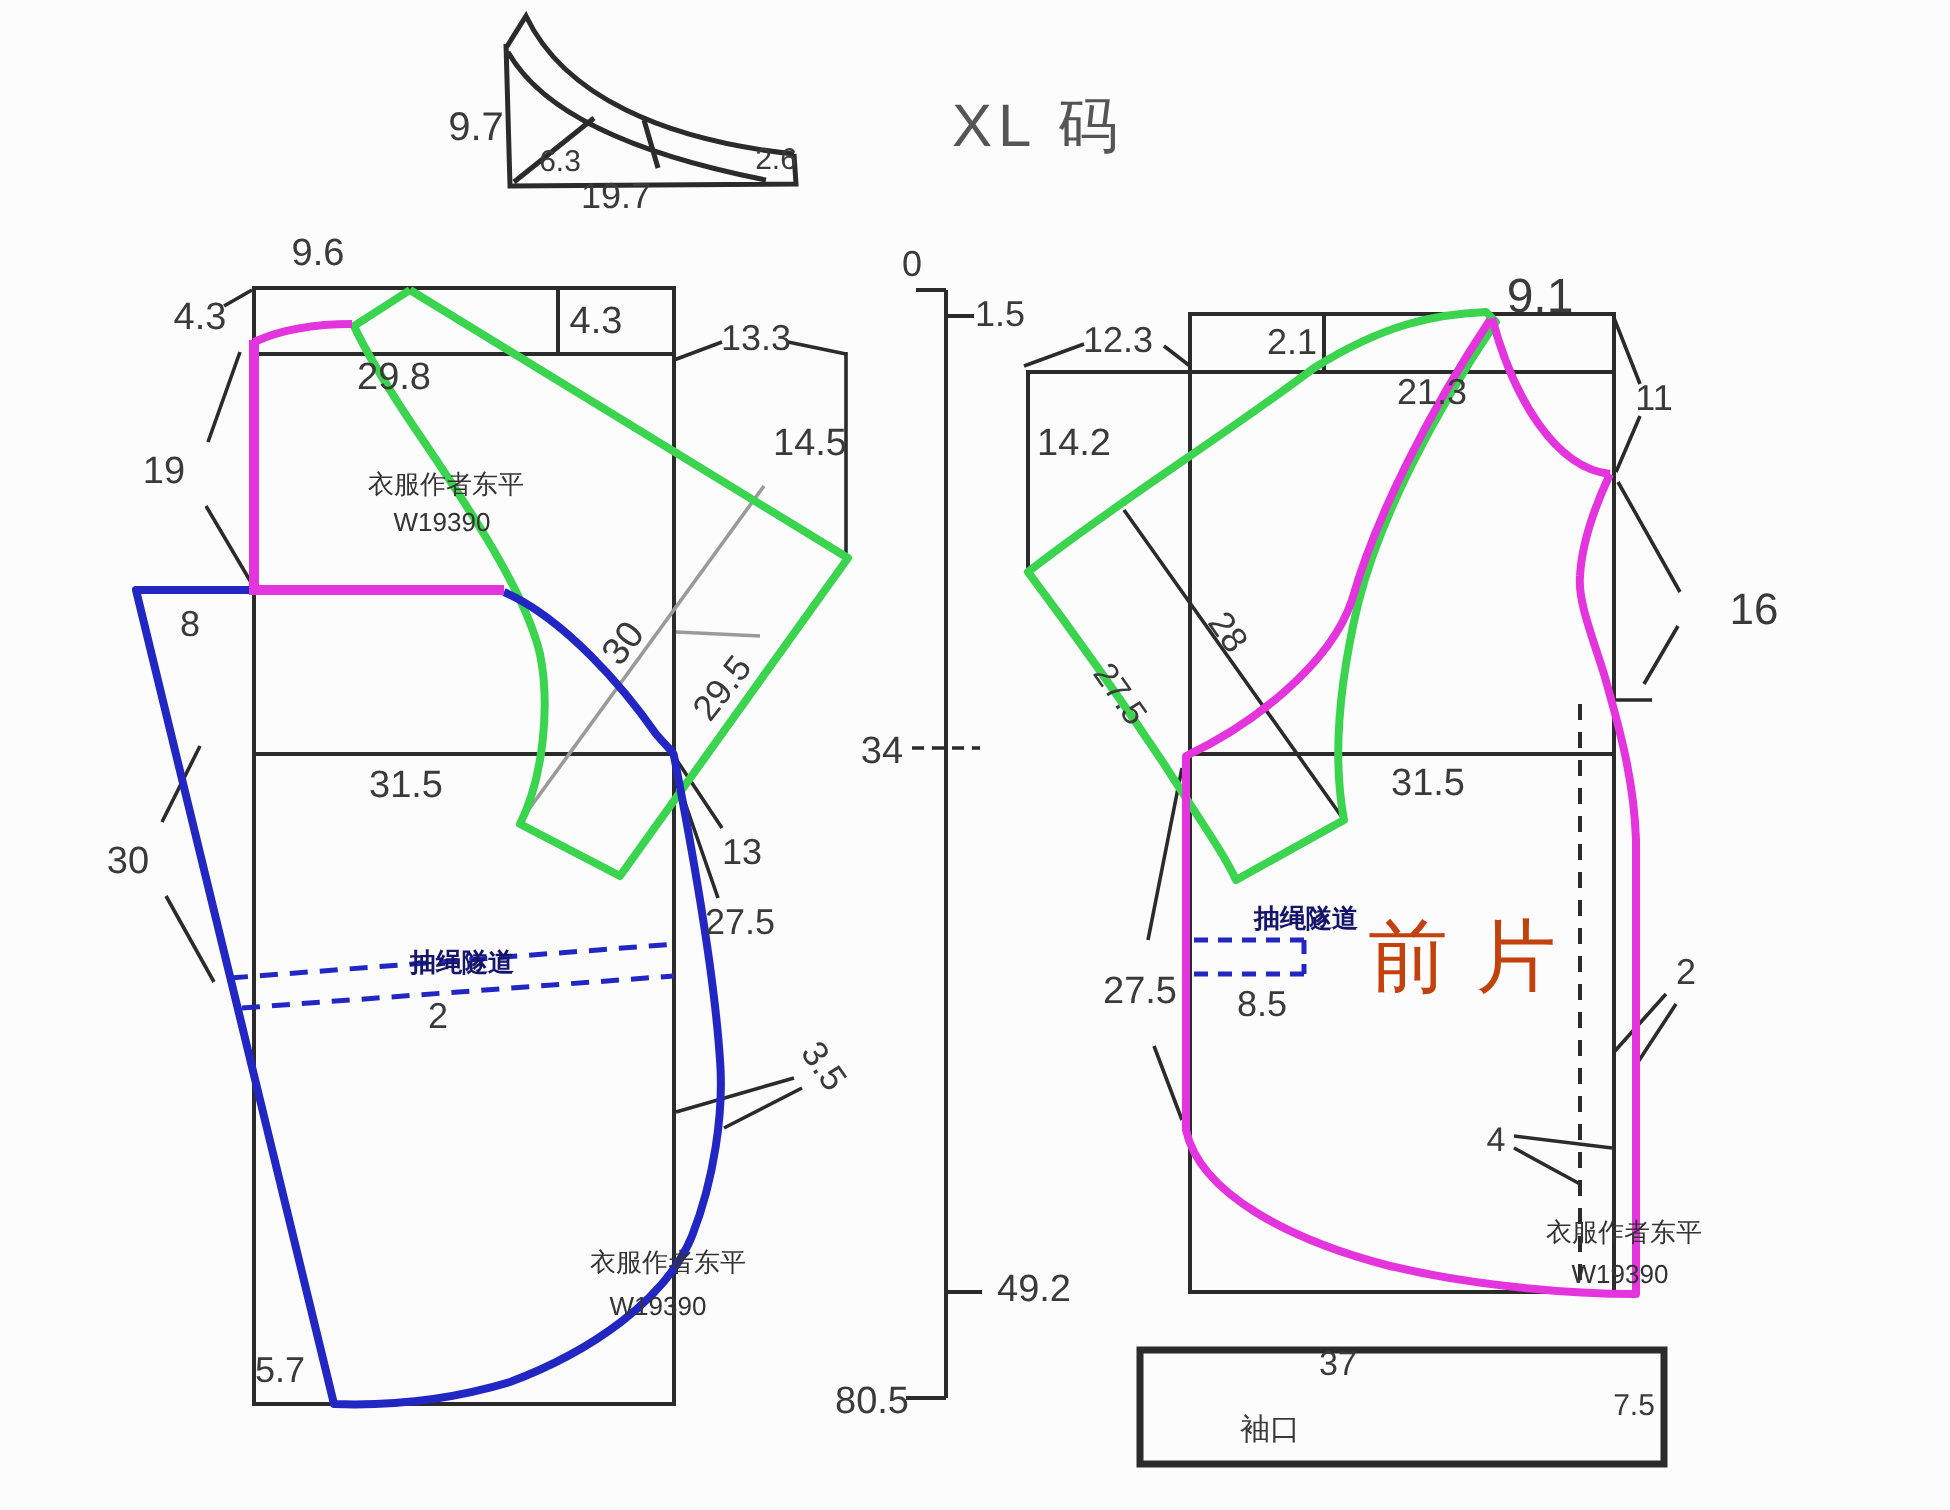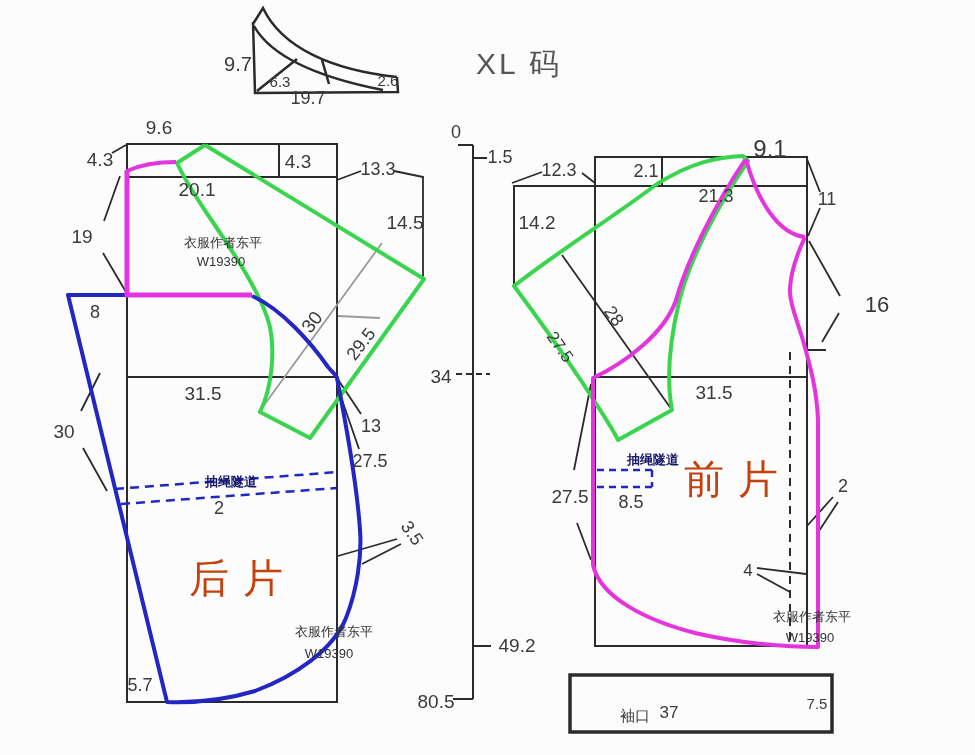--- a/index.html
+++ b/index.html
@@ -94,36 +94,35 @@
   <div class="lbl" style="left:456px;top:132px;font-size:18px">0</div>
   <div class="lbl" style="left:500px;top:157px;font-size:18px">1.5</div>
   <div class="lbl" style="left:441px;top:376px">34</div>
   <div class="lbl" style="left:517px;top:645px">49.2</div>
   <div class="lbl" style="left:436px;top:701px">80.5</div>
 
   <div class="lbl" style="left:159px;top:127px">9.6</div>
   <div class="lbl" style="left:100px;top:159px">4.3</div>
   <div class="lbl" style="left:298px;top:161px">4.3</div>
   <div class="lbl" style="left:378px;top:169px;font-size:18px">13.3</div>
-  <div class="lbl" style="left:197px;top:189px">20.1</div>
+  <div class="lbl" style="left:197px;top:189px">29.8</div>
   <div class="lbl" style="left:405px;top:222px">14.5</div>
   <div class="lbl" style="left:82px;top:236px">19</div>
   <div class="lbl wms" style="left:223px;top:242px">衣服作者东平</div>
   <div class="lbl wms" style="left:221px;top:261px">W19390</div>
   <div class="lbl" style="left:95px;top:312px;font-size:18px">8</div>
   <div class="lbl rotn" style="left:312px;top:322px">30</div>
   <div class="lbl rotn" style="left:361px;top:344px;font-size:18px">29.5</div>
   <div class="lbl" style="left:203px;top:393px">31.5</div>
   <div class="lbl" style="left:64px;top:431px">30</div>
   <div class="lbl" style="left:371px;top:426px;font-size:18px">13</div>
   <div class="lbl" style="left:370px;top:461px;font-size:18px">27.5</div>
   <div class="lbl tun" style="left:231px;top:481px">抽绳隧道</div>
   <div class="lbl" style="left:219px;top:508px;font-size:18px">2</div>
   <div class="lbl rotp" style="left:412px;top:533px;font-size:18px">3.5</div>
-  <div class="lbl pn" style="left:243px;top:578px">后片</div>
   <div class="lbl wms" style="left:334px;top:631px">衣服作者东平</div>
   <div class="lbl wms" style="left:329px;top:653px">W19390</div>
   <div class="lbl" style="left:140px;top:685px;font-size:18px">5.7</div>
 
   <div class="lbl" style="left:559px;top:170px;font-size:18px">12.3</div>
   <div class="lbl" style="left:646px;top:171px;font-size:18px">2.1</div>
   <div class="lbl" style="left:770px;top:149px;font-size:24px">9.1</div>
   <div class="lbl" style="left:716px;top:196px;font-size:18px">21.3</div>
   <div class="lbl" style="left:827px;top:199px;font-size:18px">11</div>
   <div class="lbl" style="left:537px;top:222px">14.2</div>
@@ -133,18 +132,18 @@
   <div class="lbl" style="left:714px;top:392px">31.5</div>
   <div class="lbl" style="left:570px;top:496px">27.5</div>
   <div class="lbl tun" style="left:653px;top:459px">抽绳隧道</div>
   <div class="lbl" style="left:631px;top:502px;font-size:18px">8.5</div>
   <div class="lbl pn" style="left:738px;top:479px">前片</div>
   <div class="lbl" style="left:843px;top:486px;font-size:18px">2</div>
   <div class="lbl s17" style="left:748px;top:570px">4</div>
   <div class="lbl wms" style="left:812px;top:616px">衣服作者东平</div>
   <div class="lbl wms" style="left:810px;top:637px">W19390</div>
 
-  <div class="lbl s17" style="left:669px;top:712px">37</div>
+  <div class="lbl s17" style="left:669px;top:682px">37</div>
   <div class="lbl s15" style="left:635px;top:715px">袖口</div>
   <div class="lbl s15" style="left:817px;top:703px">7.5</div>
 
 
 </div>
 
 </body></html>

